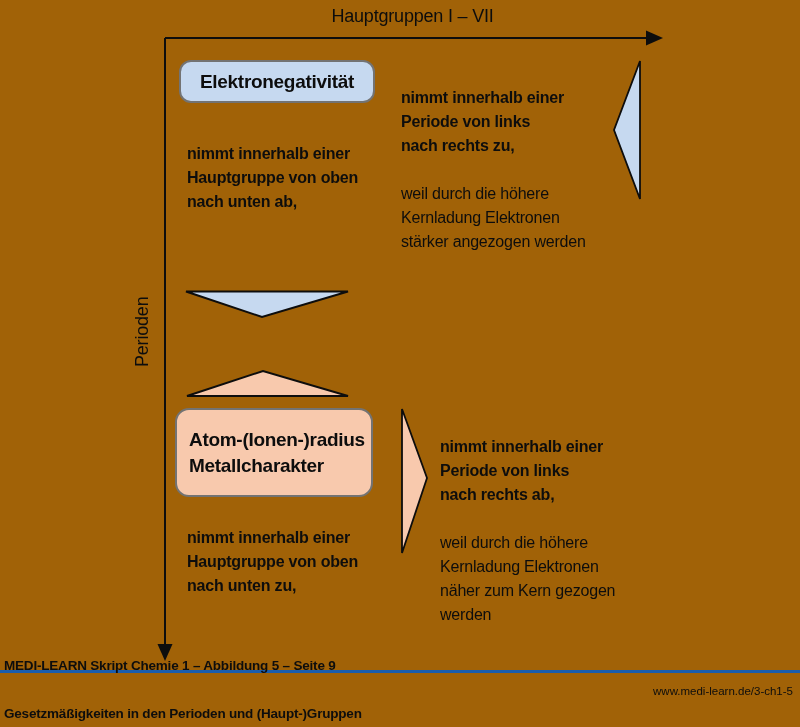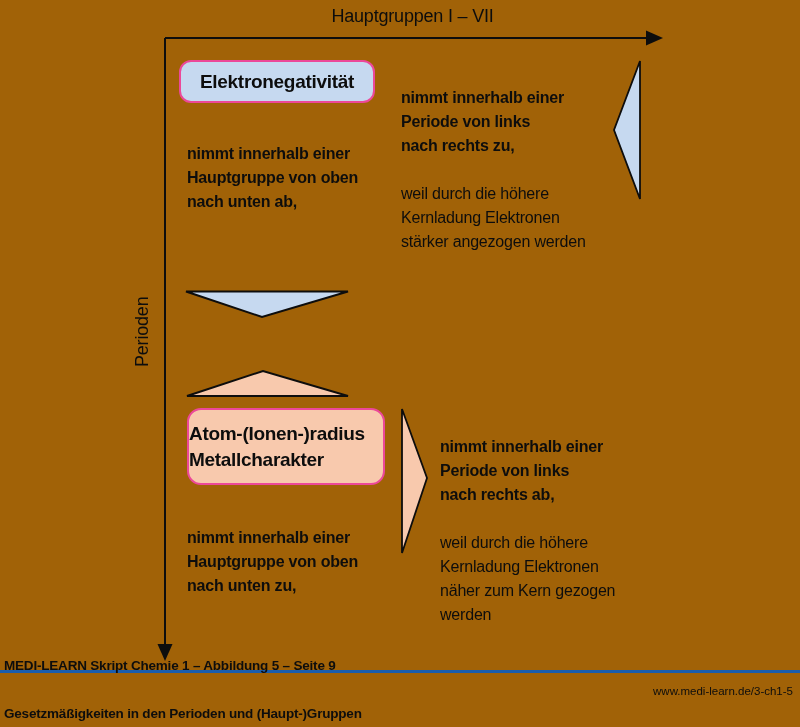--- a/index.html
+++ b/index.html
@@ -29,40 +29,39 @@
     left: 122px; top: 272px;
     width: 40px; height: 120px;
     display: flex; align-items: center; justify-content: center;
     writing-mode: vertical-rl;
     transform: rotate(180deg);
     font-size: 18px;
     letter-spacing: -0.2px;
   }
   .box {
     position: absolute;
-    border: 2px solid #ec4899;
+    border: 2px solid #737373;
     box-sizing: border-box;
     font-weight: bold;
     font-size: 19px;
     letter-spacing: -0.3px;
   }
   .blue-box {
     left: 179px; top: 60px; width: 196px; height: 43px;
     border-radius: 12px;
     background: var(--blue-fill, #c6d9f0);
     display: flex; align-items: center; justify-content: center;
   }
   .orange-box {
-    left: 175px; top: 408px; width: 198px; height: 77px;
+    left: 175px; top: 408px; width: 198px; height: 89px;
     border-radius: 14px;
     background: var(--orange-fill, #f8c9ad);
     display: flex; flex-direction: column; justify-content: center;
-    padding-left: 0;
+    padding-left: 12px;
     line-height: 26px;
-    margin-left: 12px;
   }
   .tb {
     position: absolute;
     font-size: 16px;
     line-height: 24px;
     letter-spacing: -0.2px;
     white-space: pre-line;
   }
   .tb .bold { font-weight: bold; }
   .tb-en-group   { left: 187px; top: 118px; width: 215px; }

